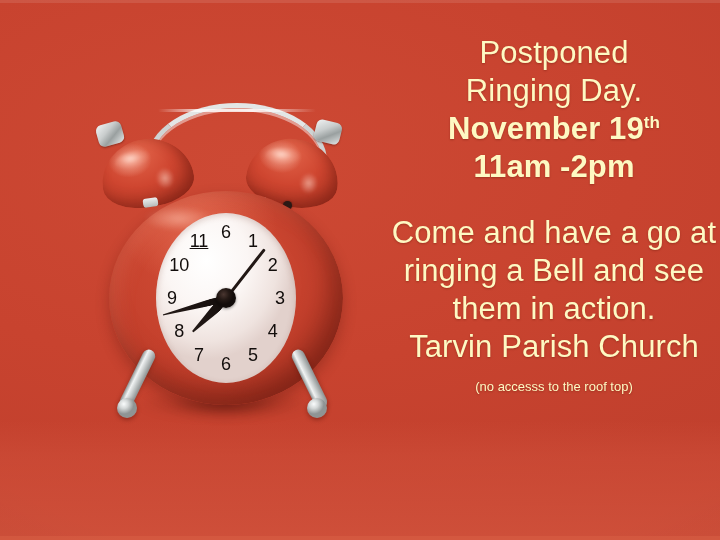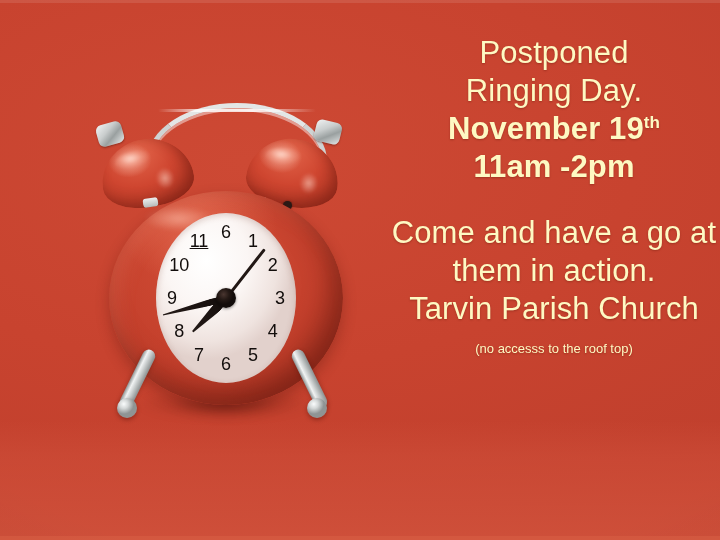--- a/index.html
+++ b/index.html
@@ -386,20 +386,21 @@
 
     <div class="line bold">11am -2pm</div>
 
     <div class="spacer-md"></div>
 
 
     <div class="spacer-sm"></div>
 
     <div class="line">Come and have a go at</div>
 
+    <div class="line">ringing a Bell and see</div>
 
     <div class="line">them in action.</div>
 
     <div class="line">Tarvin Parish Church</div>
 
     <div class="note">(no accesss to the roof top)</div>
   </div>
 
 </div>
 

